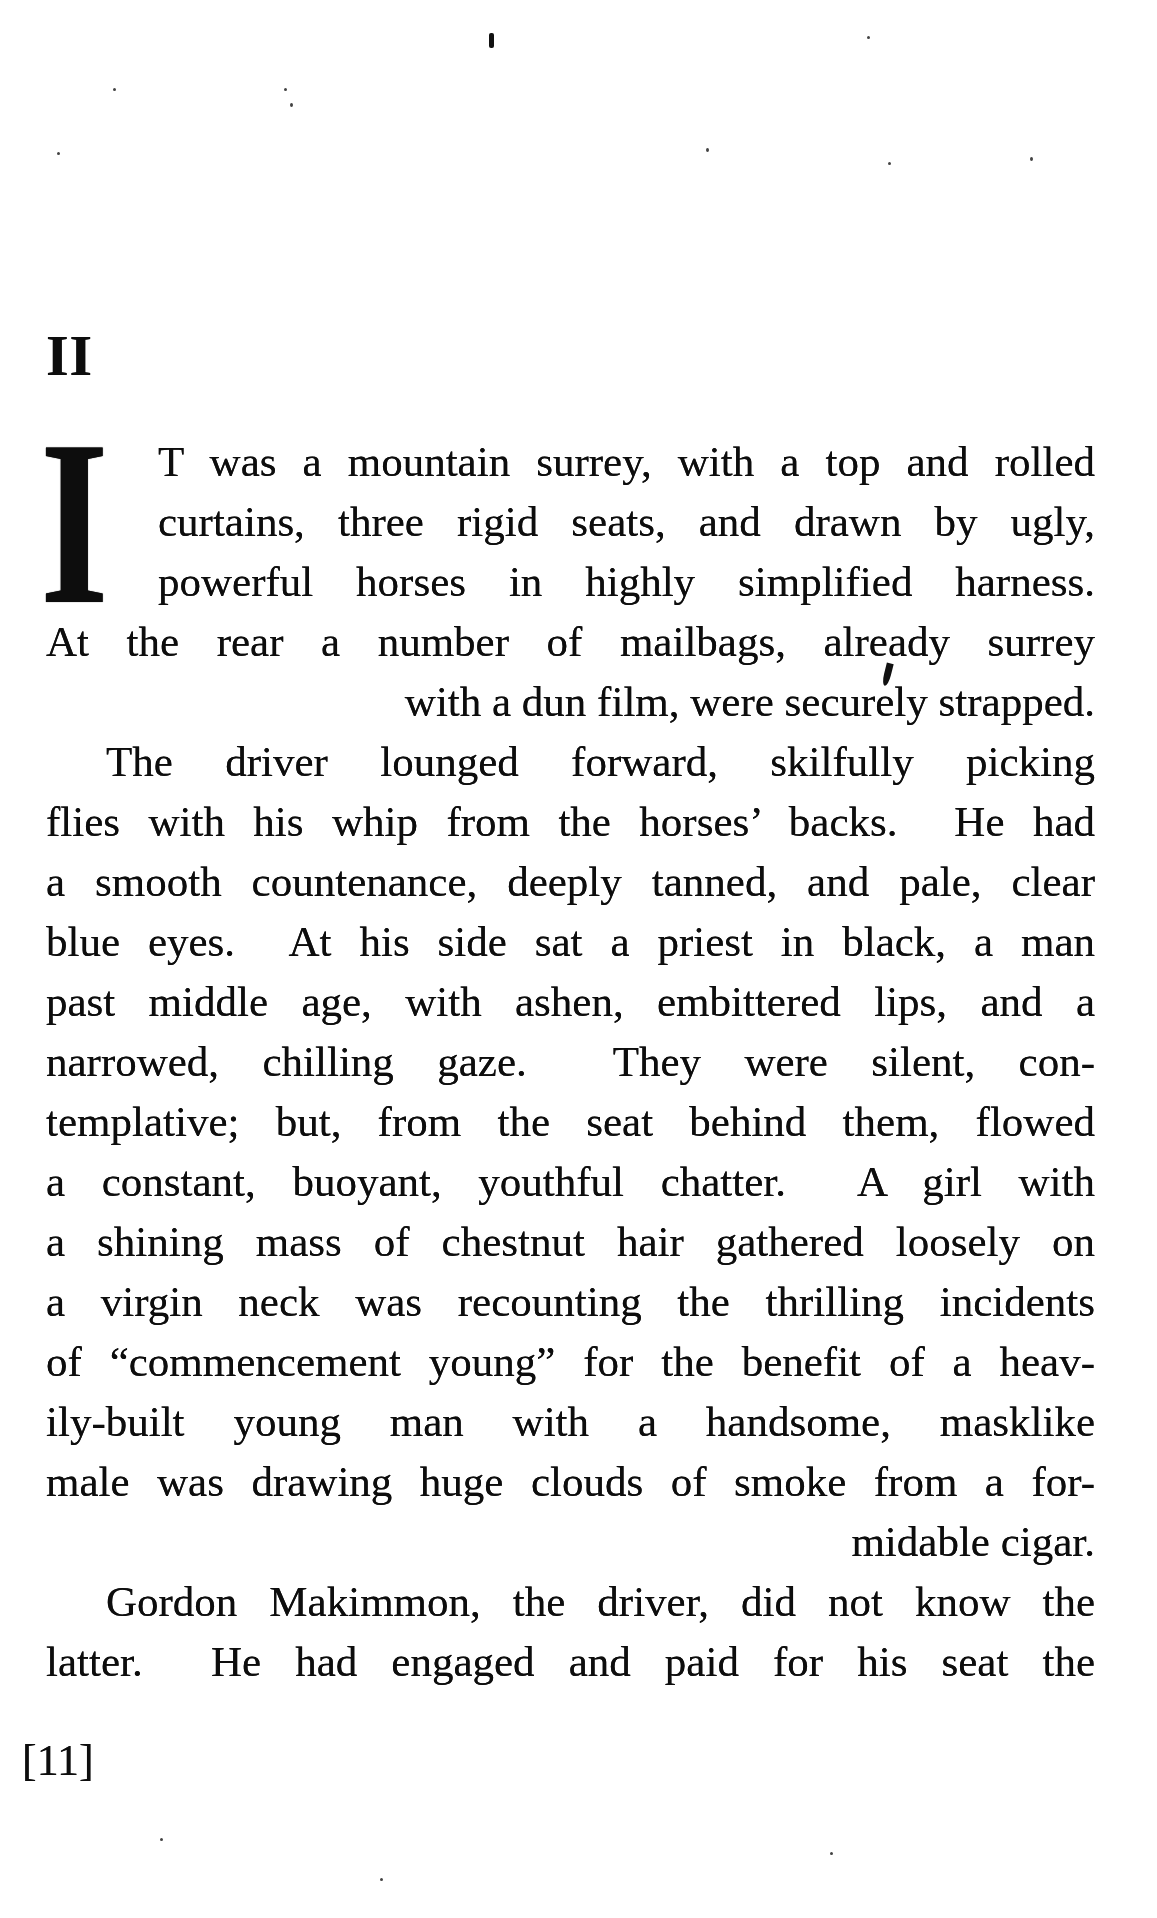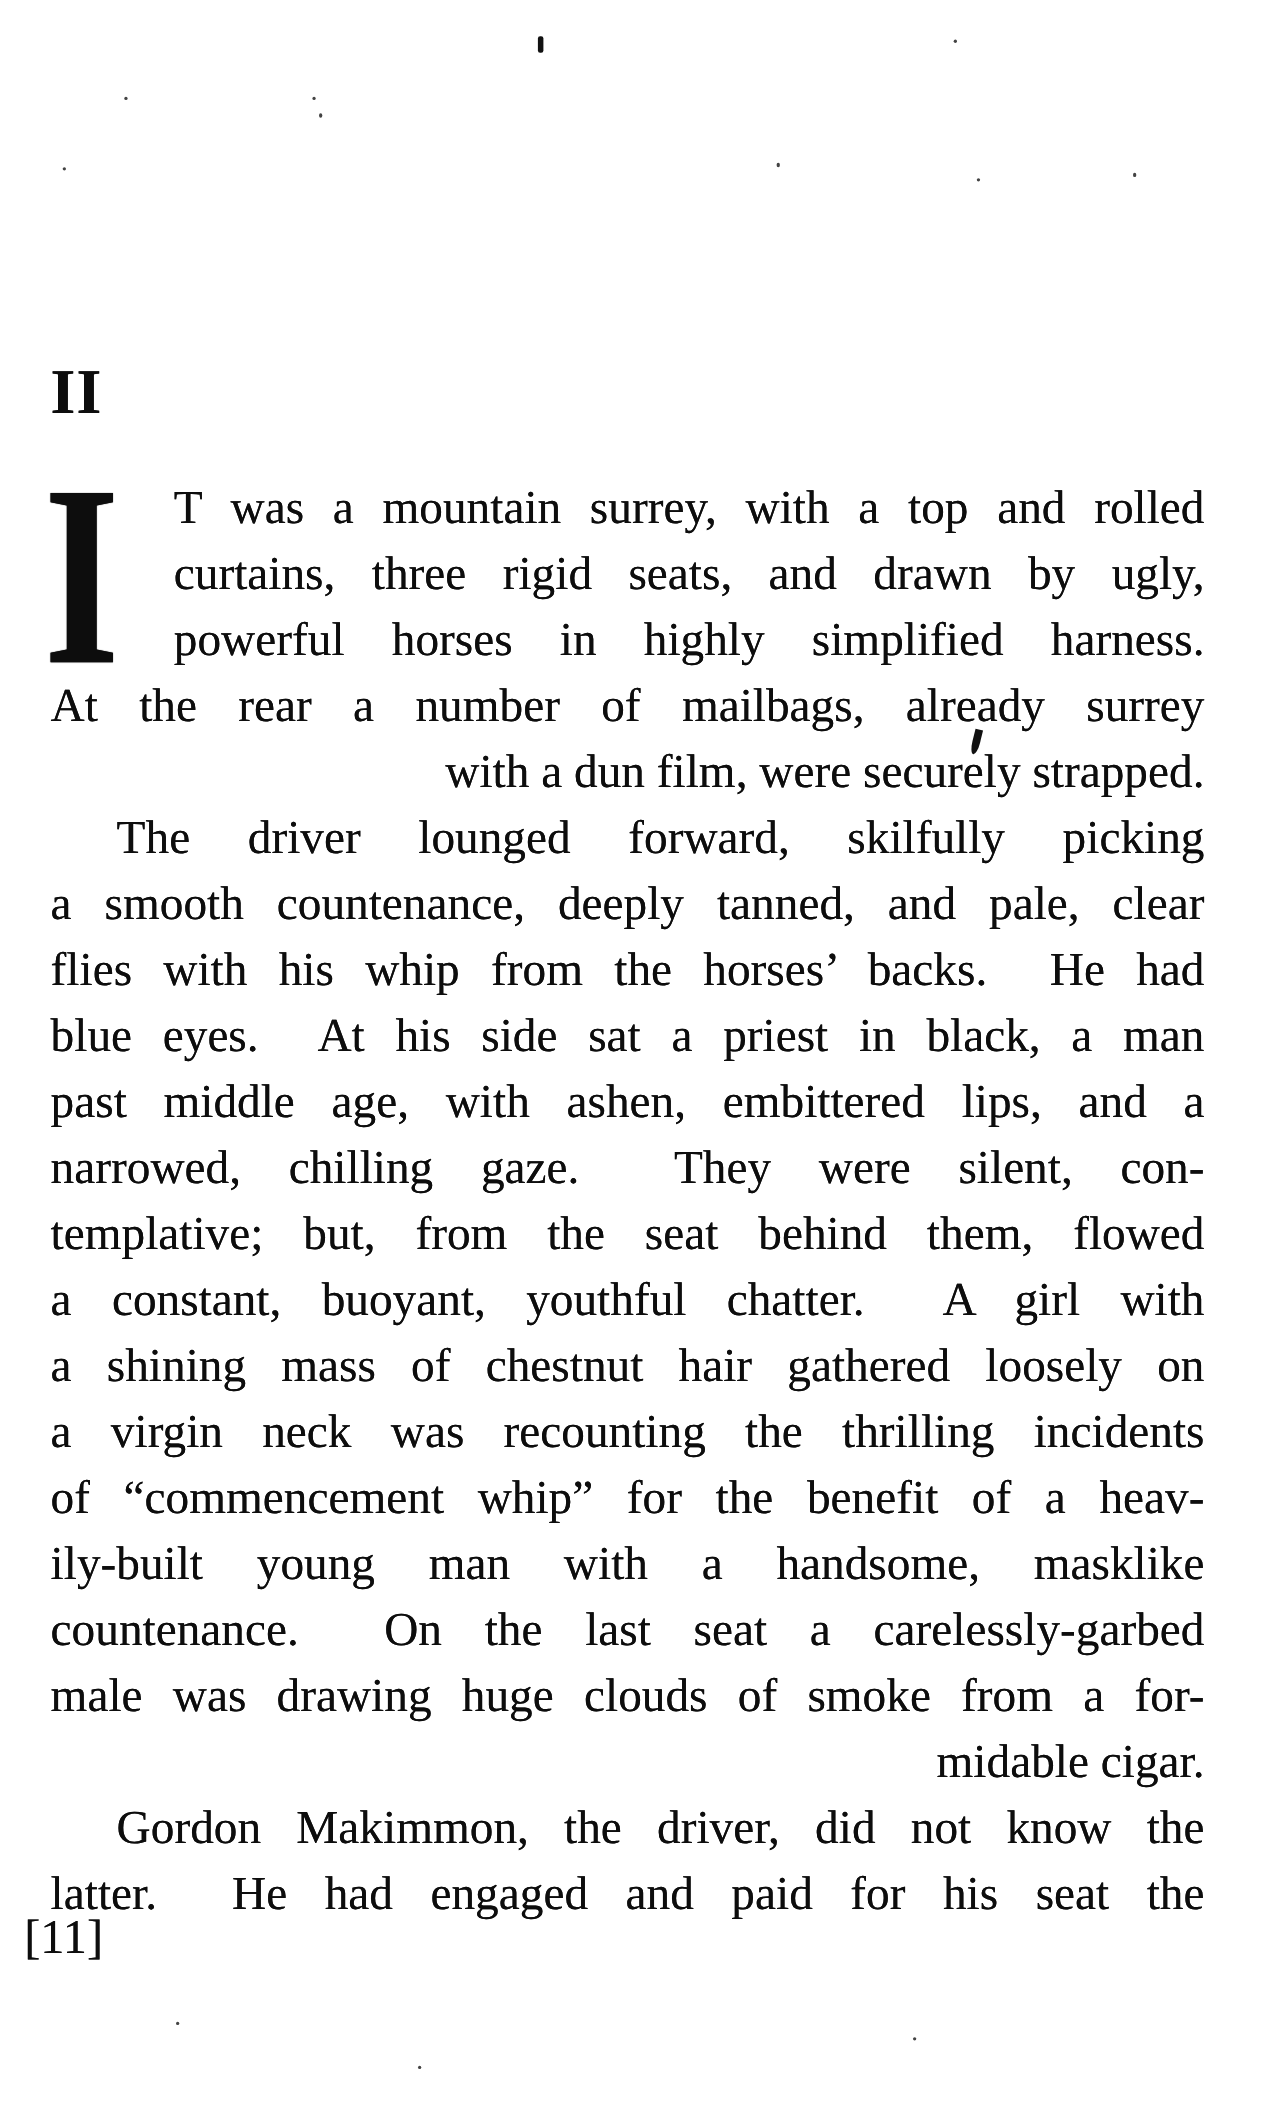--- a/index.html
+++ b/index.html
@@ -58,32 +58,31 @@
   <div class="dropcap">I</div>
 
   <div class="text-block ink">
     <div class="line dc j">T was a mountain surrey, with a top and rolled</div>
     <div class="line dc j">curtains, three rigid seats, and drawn by ugly,</div>
     <div class="line dc j">powerful horses in highly simplified harness.</div>
     <div class="line j">At the rear a number of mailbags, already surrey</div>
     <div class="line">with a dun film, were securely strapped.</div>
 
     <div class="line pi j">The driver lounged forward, skilfully picking</div>
+    <div class="line j">flies with his whip from the horses’ backs.  He had</div>
     <div class="line j">a smooth countenance, deeply tanned, and pale, clear</div>
-    <div class="line j">flies with his whip from the horses’ backs.  He had</div>
     <div class="line j">blue eyes.  At his side sat a priest in black, a man</div>
     <div class="line j">past middle age, with ashen, embittered lips, and a</div>
     <div class="line j">narrowed, chilling gaze.  They were silent, con-</div>
     <div class="line j">templative; but, from the seat behind them, flowed</div>
     <div class="line j">a constant, buoyant, youthful chatter.  A girl with</div>
     <div class="line j">a shining mass of chestnut hair gathered loosely on</div>
     <div class="line j">a virgin neck was recounting the thrilling incidents</div>
-    <div class="line j">of “commencement whip” for the benefit of a heav-</div>
+    <div class="line j">of “commencement young” for the benefit of a heav-</div>
     <div class="line j">ily-built young man with a handsome, masklike</div>
-    <div class="line j">countenance.  On the last seat a carelessly-garbed</div>
     <div class="line j">male was drawing huge clouds of smoke from a for-</div>
     <div class="line">midable cigar.</div>
 
     <div class="line pi j">Gordon Makimmon, the driver, did not know the</div>
     <div class="line j">latter.  He had engaged and paid for his seat the</div>
   </div>
 
   <div class="folio ink">[11]</div>
 
   <div class="comma-artifact"></div>

